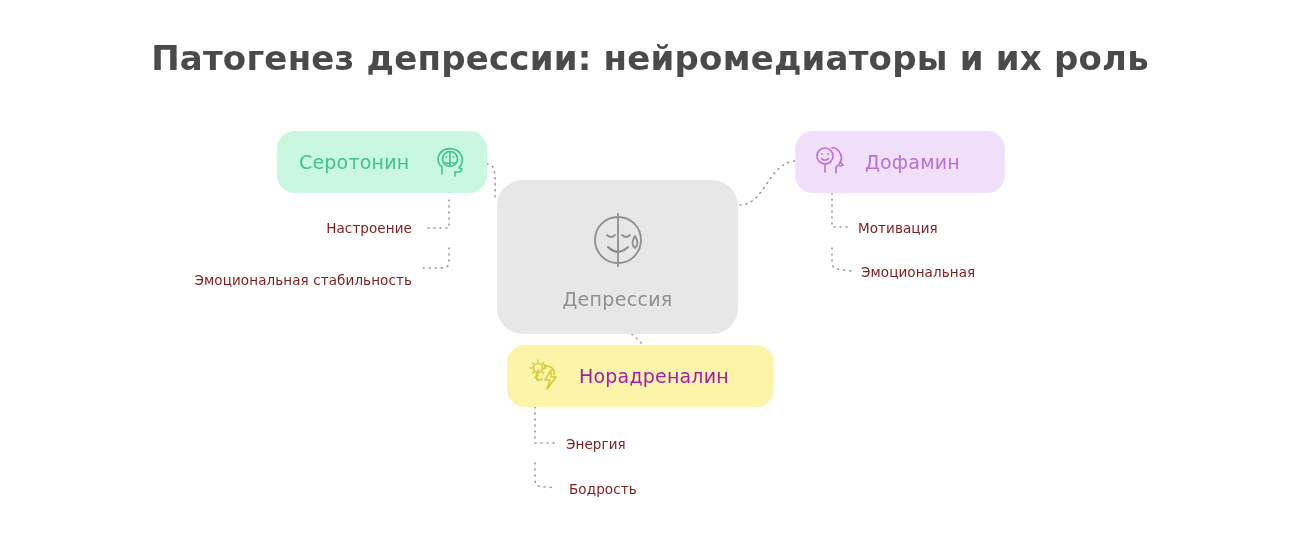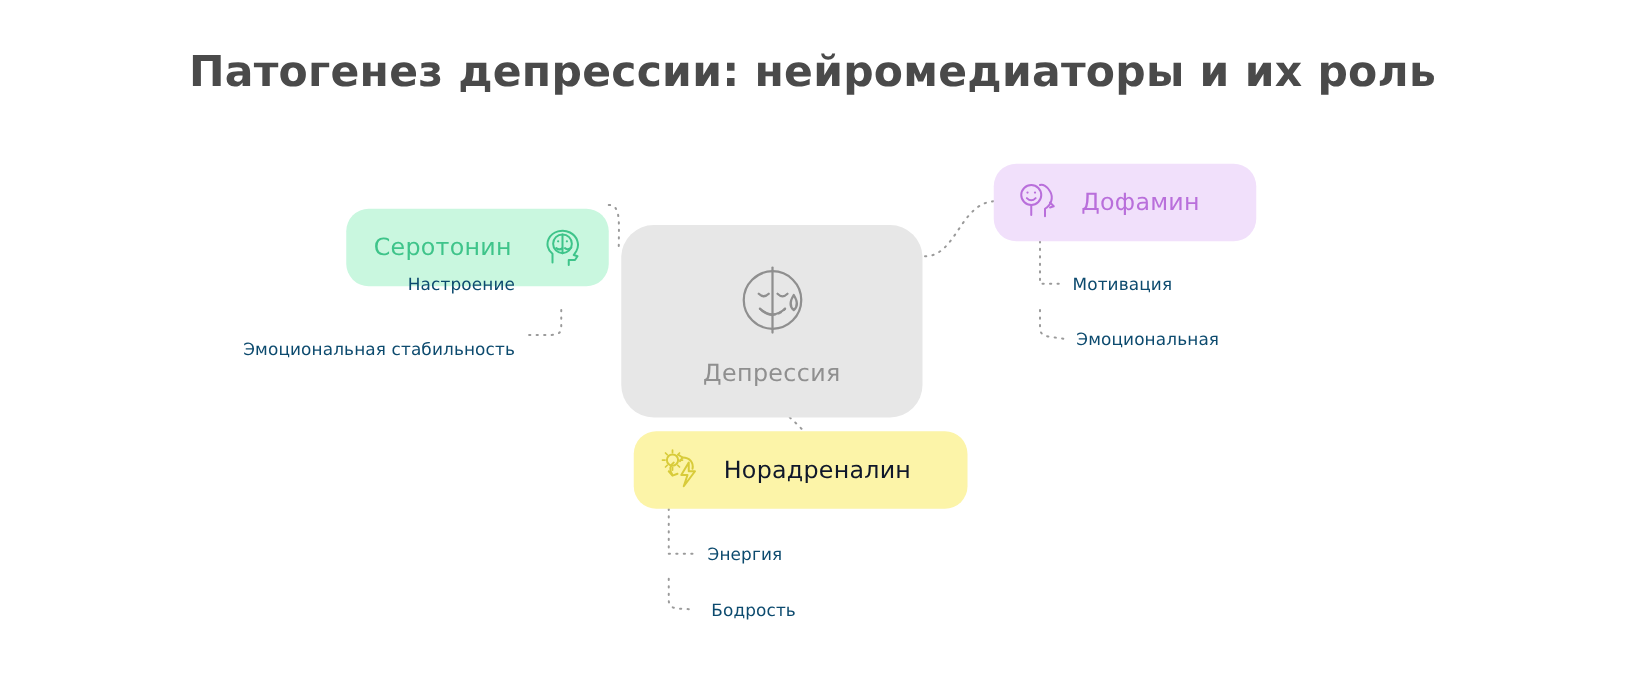--- a/index.html
+++ b/index.html
@@ -68,21 +68,20 @@
   }
   
   .node-serotonin {
     left: 277px;
     top: 131px;
     width: 210px;
     height: 62px;
     background: #c9f7df;
     justify-content: space-between;
     padding: 0 18px 0 22px;
-    margin-top: 36px;
   }
   .node-serotonin .label {
     font-size: 19px;
     color: #3ec48a;
     letter-spacing: 0.2px;
   }
   
   .node-dopamine {
     left: 795px;
     top: 131px;
@@ -104,33 +103,33 @@
     top: 345px;
     width: 267px;
     height: 62px;
     background: #fcf4a8;
     justify-content: flex-start;
     gap: 14px;
     padding: 0 18px;
   }
   .node-norepinephrine .label {
     font-size: 19px;
-    color: #0f172a;
+    color: #a21caf;
     letter-spacing: 0.2px;
   }
   .icon {
     display: inline-flex;
     align-items: center;
     justify-content: center;
     flex: none;
   }
   .sublabel {
     position: absolute;
     font-size: 13.5px;
-    color: #0c4a6e;
+    color: #7f1d1d;
     white-space: nowrap;
     letter-spacing: 0.1px;
   }
   .sub-right { text-align: right; }
   .sub-left  { text-align: left; }
 </style>
 </head>
 <body>
 
 <div id="canvas">

